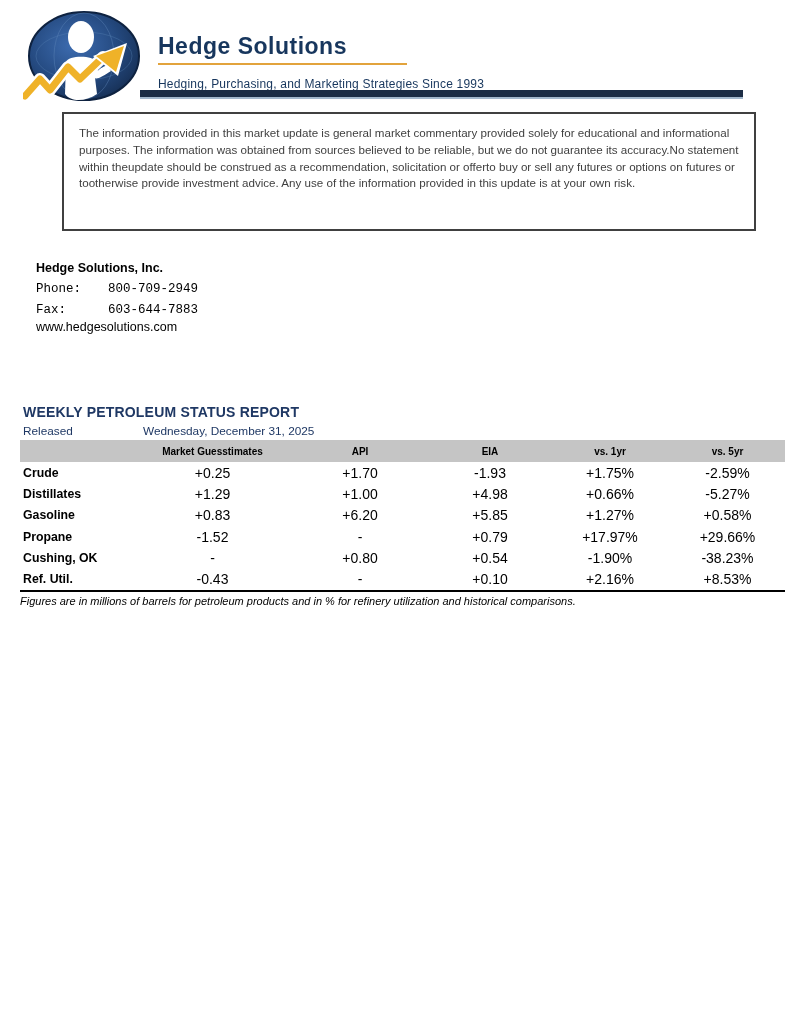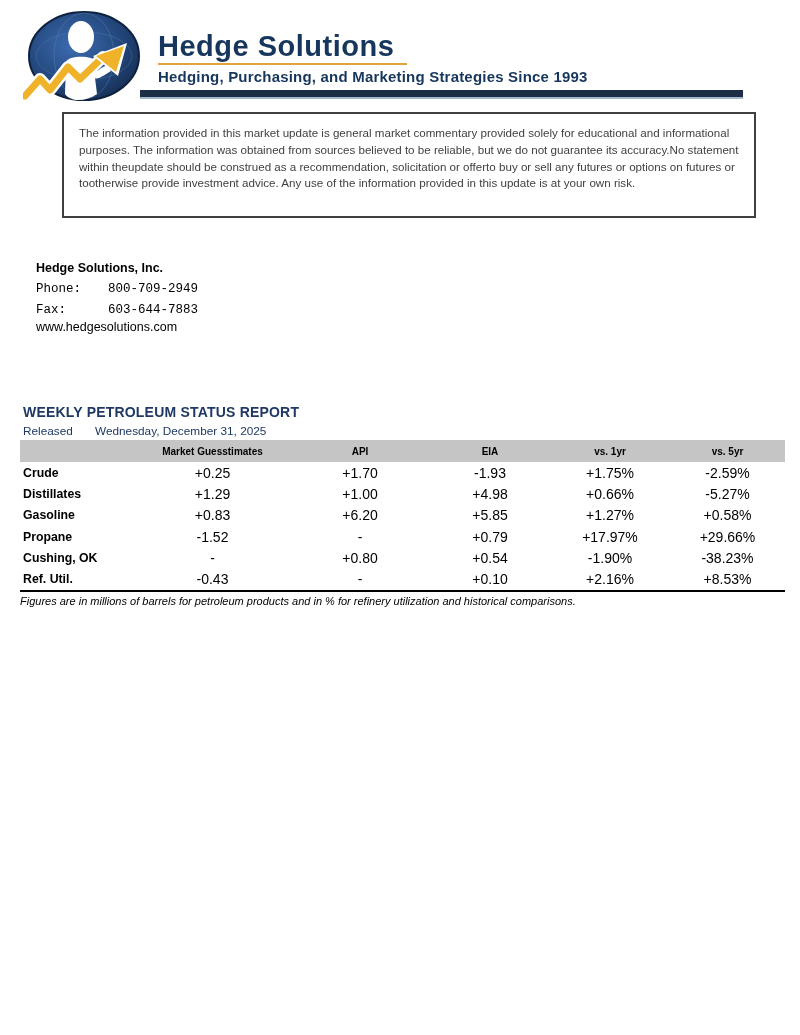--- a/index.html
+++ b/index.html
@@ -8,50 +8,50 @@
     background:#ffffff;
     position:relative;
     font-family:"Liberation Sans",sans-serif;
     color:#000;
     overflow:hidden;
   }
   
   .logo{position:absolute;left:23px;top:10px;width:120px;height:97px;}
   .brand{position:absolute;left:158px;top:30px;width:470px;}
   .brand-title{
-    font-size:29px;font-weight:bold;color:#17365D;
+    font-size:23px;font-weight:bold;color:#17365D;
     letter-spacing:.5px;line-height:32px;margin:0;
   }
   .brand-rule{width:249px;height:2px;background:#E2A33C;margin-top:1px;}
   .brand-tagline{
-    font-size:15px;font-weight:bold;color:#17365D;
-    margin-top:3px;letter-spacing:.2px;
+    font-size:12px;font-weight:normal;color:#17365D;
+    margin-top:12px;letter-spacing:.2px;
   }
   .header-bar{
     position:absolute;left:140px;top:90px;width:603px;height:7px;
     background:#1C2D45;border-bottom:2px solid #A3B8CC;
   }
   
   .disclaimer-box{
     position:absolute;left:62px;top:112px;width:660px;
     border:2px solid #404040;
-    padding:11px 15px 24px 15px;
+    padding:11px 15px 37px 15px;
     box-sizing:content-box;
   }
   .disclaimer-box p{
     margin:0;font-size:11.6px;line-height:16.8px;color:#3F3F3F;
   }
   
   .contact{position:absolute;left:36px;top:258px;width:340px;font-size:12.5px;}
   .contact .row{display:grid;grid-template-columns:72px auto;line-height:20.5px;font-family:Liberation Mono, monospace;}
   .contact .company{font-weight:bold;line-height:21px;}
   
   .report-head{position:absolute;left:23px;top:404px;width:500px;}
   .report-title{font-size:14px;font-weight:bold;color:#1F3864;letter-spacing:.2px;margin:0;}
-  .released{display:grid;grid-template-columns:72px auto;font-size:11.8px;color:#1F3864;margin-top:4px;}
+  .released{display:grid;grid-template-columns:72px auto;font-size:11.8px;color:#1F3864;margin-top:4px;gap:48px;}
   
   .tbl-wrap{position:absolute;left:20px;top:440px;width:765px;}
   table{border-collapse:collapse;table-layout:fixed;width:765px;}
   thead th{
     background:#C5C5C5;font-size:10px;font-weight:bold;
     height:22px;padding:0;text-align:center;vertical-align:middle;
   }
   thead th:first-child{text-align:left;}
   tbody{border-bottom:2.5px solid #000;}
   tbody th{

